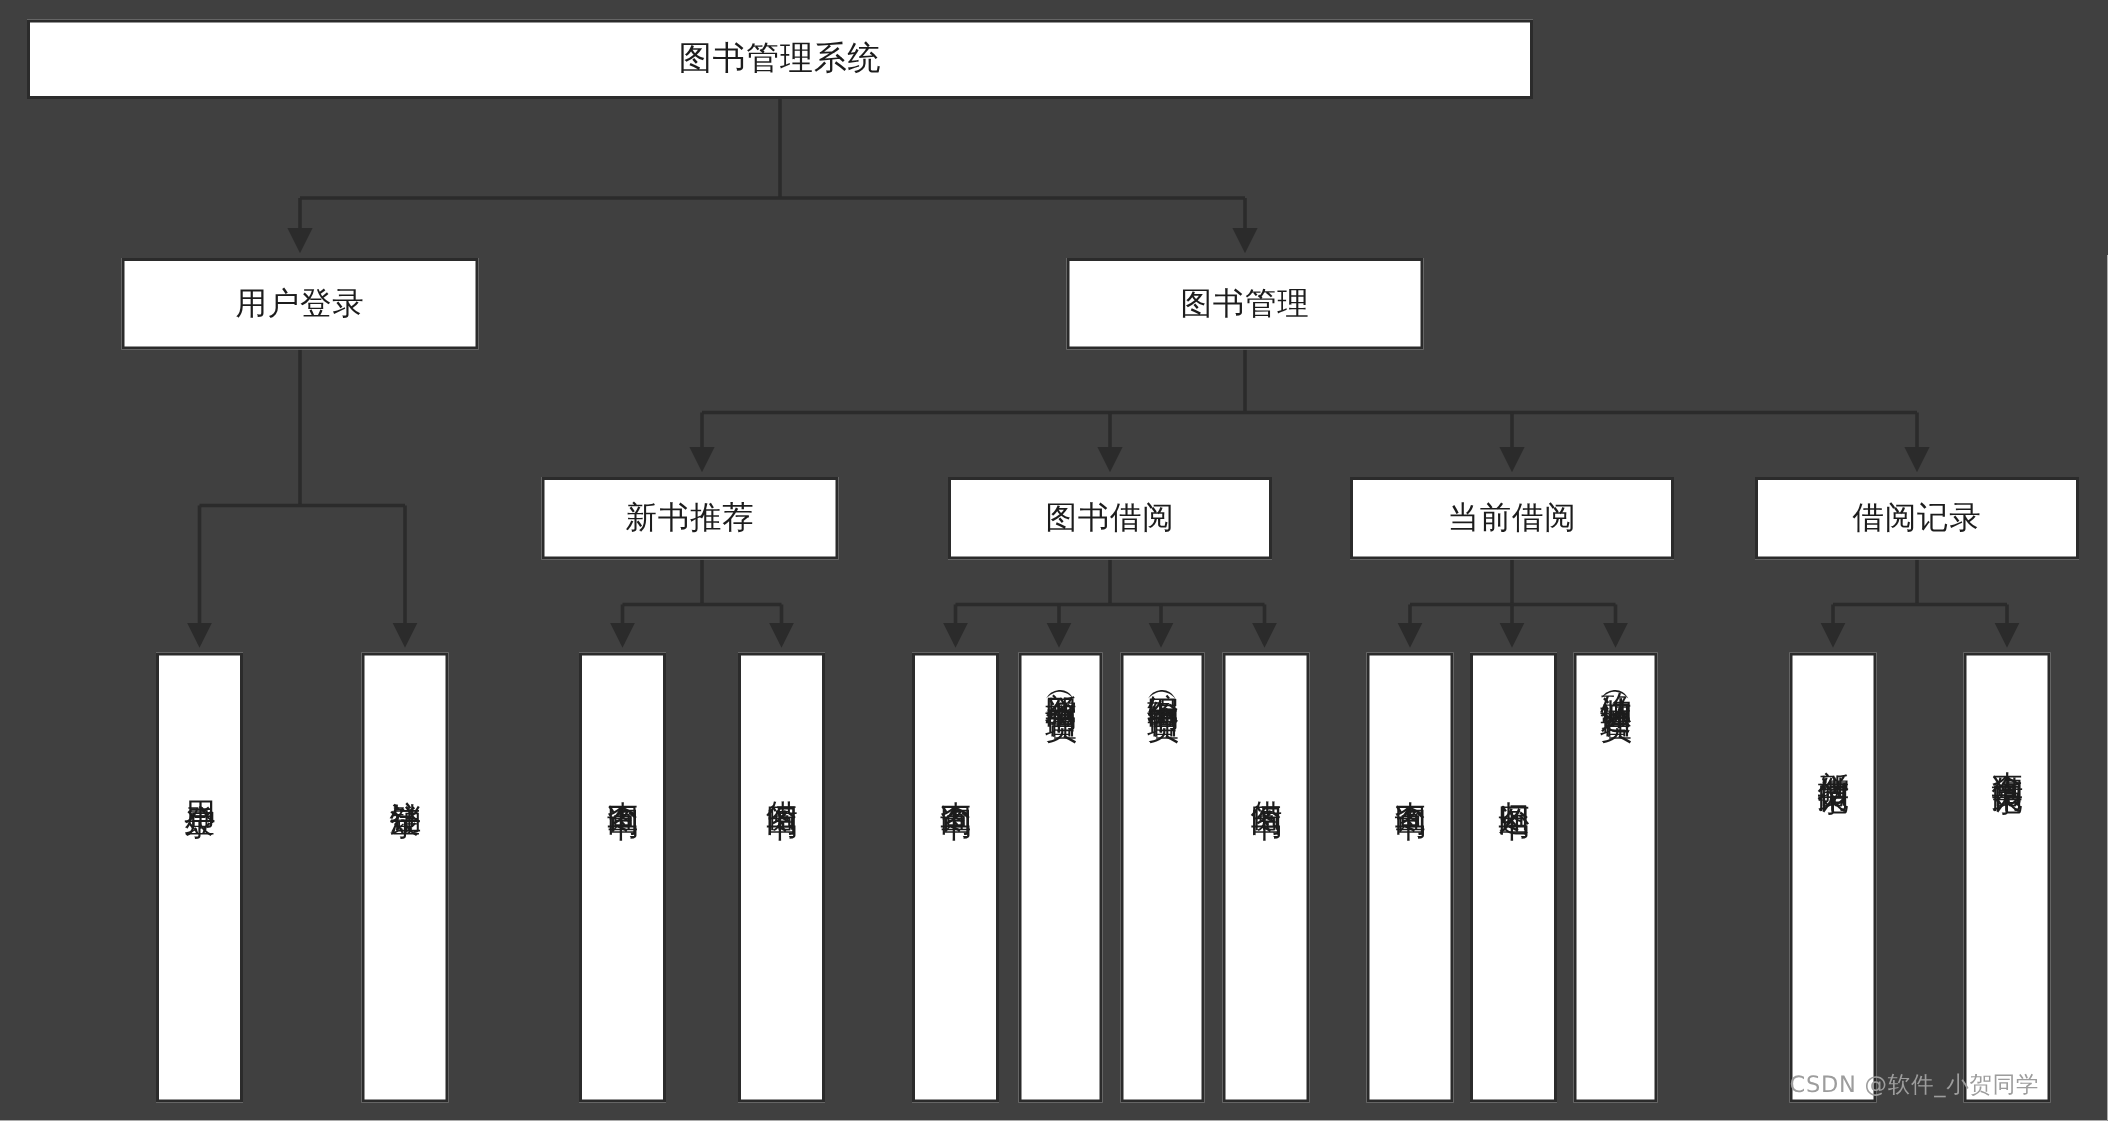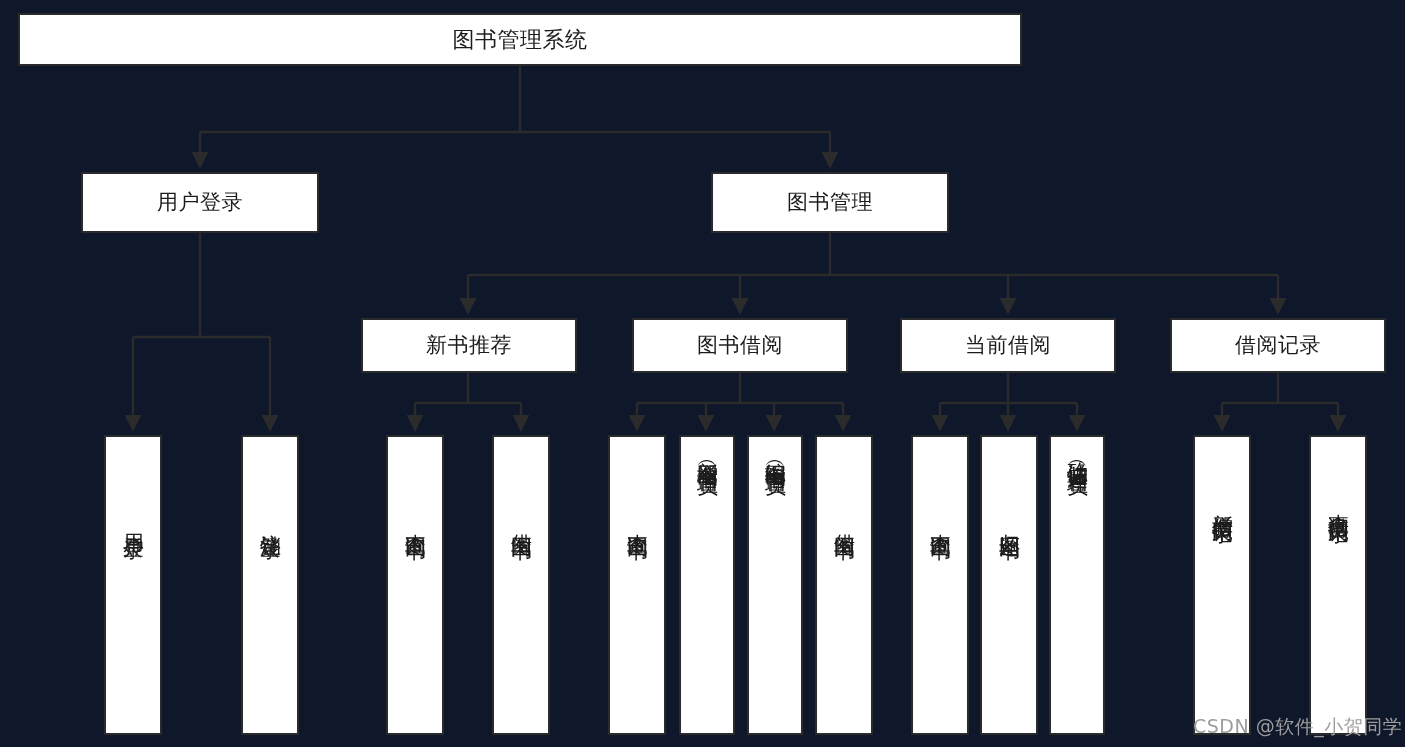--- a/index.html
+++ b/index.html
@@ -8,21 +8,21 @@
     padding: 0;
     background: #ffffff;
   }
   body {
     font-family: "DejaVu Sans", "Liberation Sans", sans-serif;
   }
   #diagram-root {
     position: relative;
     width: 1405px;
     height: 747px;
-    background: #0f172a;
+    background: #404040;
     overflow: hidden;
   }
   #diagram-svg {
     position: absolute;
     left: 0;
     top: 0;
     width: 1405px;
     height: 747px;
   }
   .node {
@@ -64,21 +64,21 @@
   .node.vert.mid2 .node-label {
     margin-top: 58px;
   }
   .node.vert.top .node-label {
     margin-top: 6px;
   }
   .watermark {
     position: absolute;
     left: 1193px;
     top: 714px;
-    font-size: 19px;
+    font-size: 15px;
     color: #9d9d9d;
     letter-spacing: 0.5px;
     white-space: nowrap;
     z-index: 3;
     font-family: "DejaVu Sans", "Liberation Sans", sans-serif;
   }
 </style>
 </head>
 <body>
 
@@ -140,21 +140,21 @@
   </div>
 
   <div class="node horiz" style="left:81px; top:172px; width:238px; height:61px;">
     <span class="node-label">用户登录</span>
   </div>
 
   <div class="node horiz" style="left:711px; top:172px; width:238px; height:61px;text-align:center;">
     <span class="node-label">图书管理</span>
   </div>
 
-  <div class="node horiz" style="left:361px; top:318px; width:216px; height:55px;">
+  <div class="node horiz" style="left:361px; top:318px; width:198px; height:55px;">
     <span class="node-label">新书推荐</span>
   </div>
 
   <div class="node horiz" style="left:900px; top:318px; width:216px; height:55px;">
     <span class="node-label">当前借阅</span>
   </div>
 
   <div class="node horiz" style="left:632px; top:318px; width:216px; height:55px;">
     <span class="node-label">图书借阅</span>
   </div>

